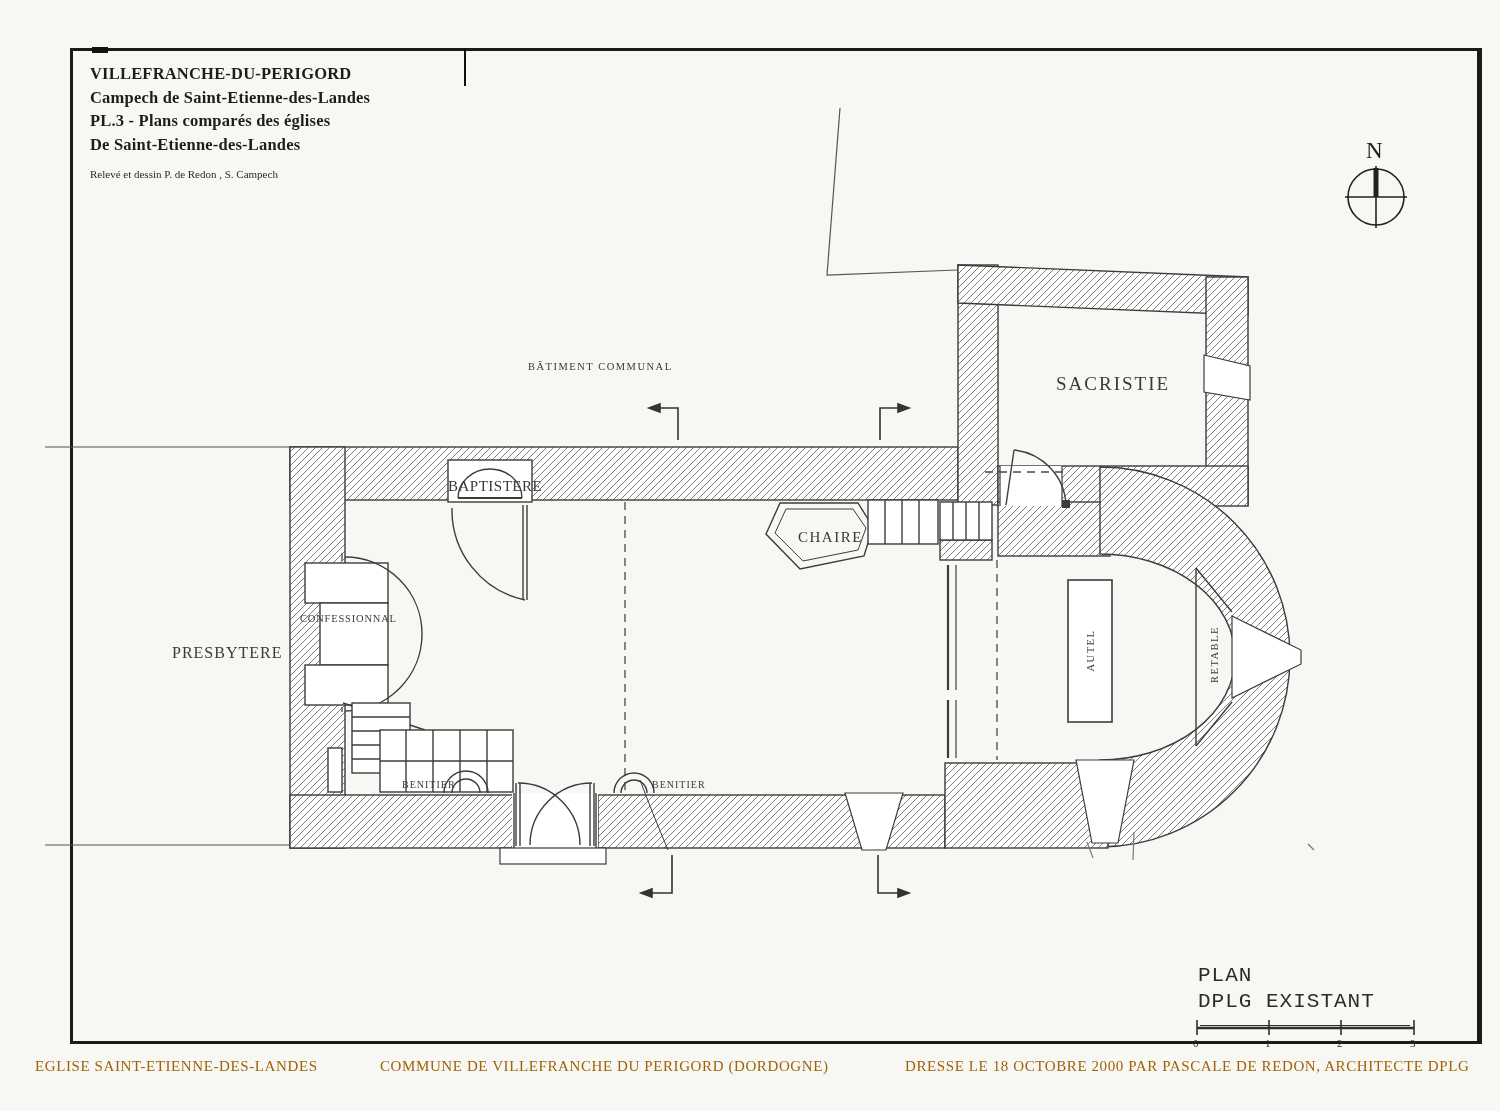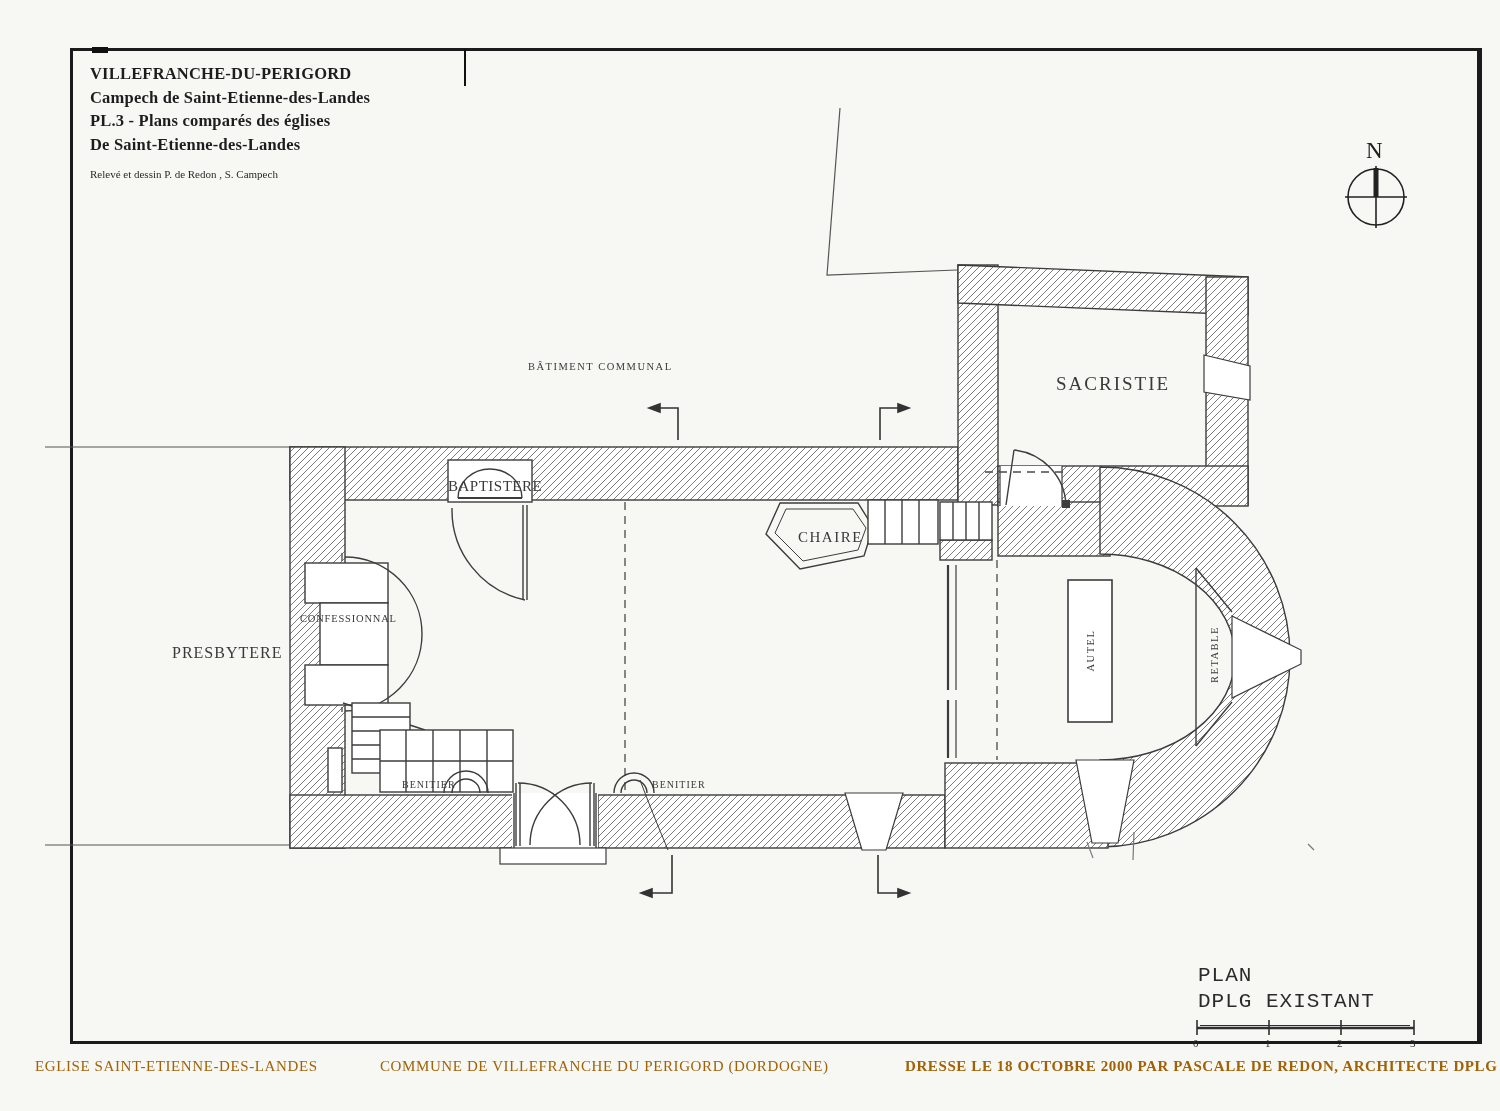--- a/index.html
+++ b/index.html
@@ -244,13 +244,13 @@
   <div>DPLG EXISTANT</div>
 </div>
 
 <div class="tick-num" style="left:1193px;">0</div>
 <div class="tick-num" style="left:1265px;">1</div>
 <div class="tick-num" style="left:1337px;">2</div>
 <div class="tick-num" style="left:1410px;">3</div>
 
 <div class="footer-cap" style="left:35px;">EGLISE SAINT-ETIENNE-DES-LANDES</div>
 <div class="footer-cap" style="left:380px;">COMMUNE DE VILLEFRANCHE DU PERIGORD (DORDOGNE)</div>
-<div class="footer-cap" style="left:905px;font-weight:bold;">DRESSE LE 18 OCTOBRE 2000 PAR PASCALE DE REDON, ARCHITECTE DPLG</div>
+<div class="footer-cap" style="left:905px;">DRESSE LE 18 OCTOBRE 2000 PAR PASCALE DE REDON, ARCHITECTE DPLG</div>
 
 </body></html>

